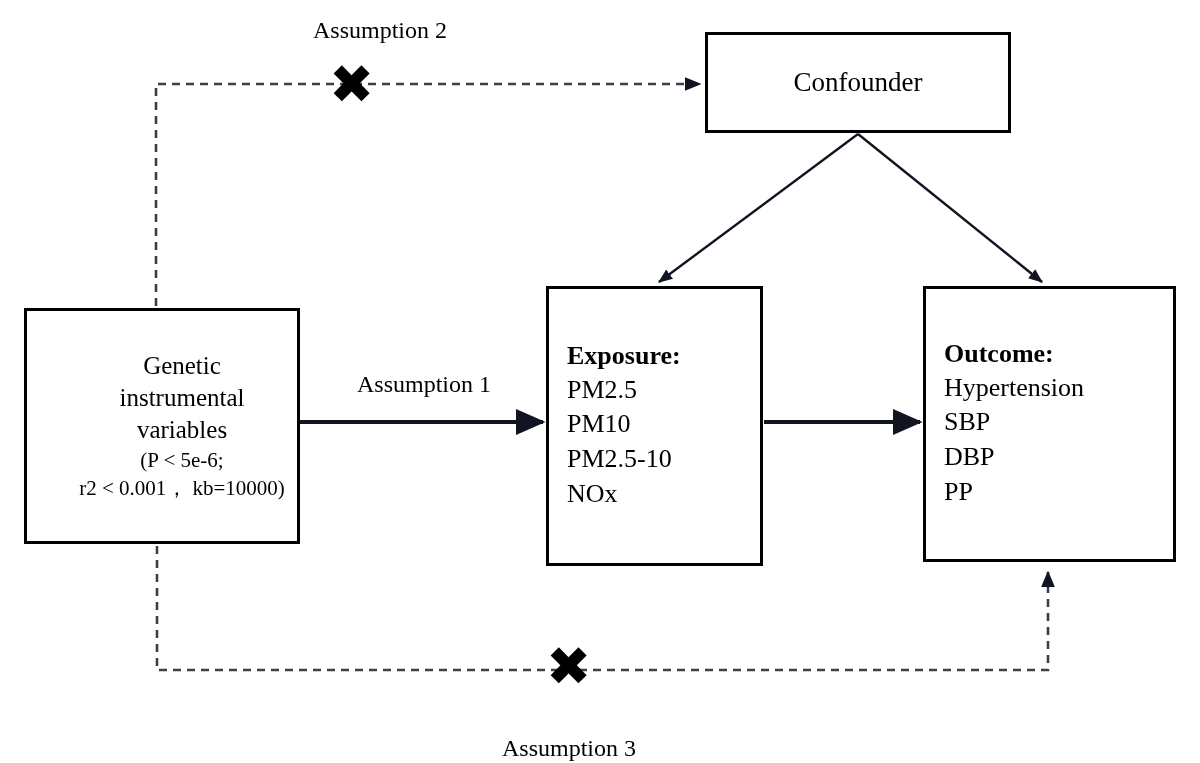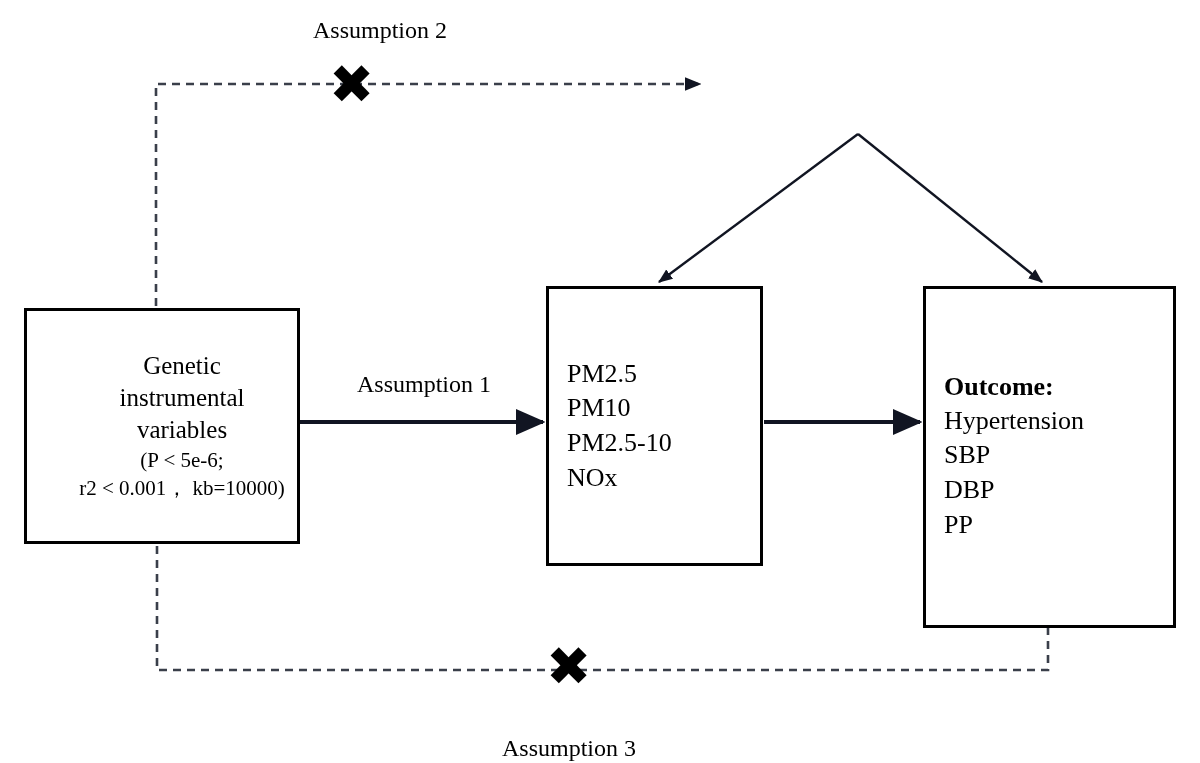--- a/index.html
+++ b/index.html
@@ -68,21 +68,21 @@
     left: 546px;
     top: 286px;
     width: 217px;
     height: 280px;
     font-size: 26px;
   }
   #node-outcome {
     left: 923px;
     top: 286px;
     width: 253px;
-    height: 342px;
+    height: 276px;
     font-size: 26px;
   }
   .node-heading {
     font-weight: bold;
     margin-bottom: 2px;
   }
   .node-item {
     line-height: 1.33;
     white-space: nowrap;
   }
@@ -131,30 +131,34 @@
 
     <line x1="858" y1="134" x2="659" y2="282" stroke="#111522" stroke-width="2.4" marker-end="url(#arrowThin)"></line>
 
     <line x1="858" y1="134" x2="1042" y2="282" stroke="#111522" stroke-width="2.4" marker-end="url(#arrowThin)"></line>
 
     <path d="M 156 306 L 156 84 L 700 84" fill="none" stroke="#3a3f4a" stroke-width="2.6" stroke-dasharray="8,6" marker-end="url(#arrowDashed)"></path>
 
     <path d="M 157 546 L 157 670 L 1048 670 L 1048 572" fill="none" stroke="#3a3f4a" stroke-width="2.6" stroke-dasharray="8,6" marker-end="url(#arrowDashed)"></path>
   </svg>
 
+  <div class="node node-center" id="node-confounder">
+    <span>Confounder</span>
+  </div>
 
   <div class="node node-center" id="node-instrument">
     <div>Genetic</div>
     <div>instrumental</div>
     <div>variables</div>
     <div class="line-small">(P &lt; 5e-6;</div>
     <div class="line-small">r2 &lt; 0.001，  kb=10000)</div>
   </div>
 
   <div class="node node-list" id="node-exposure">
+    <div class="node-heading">Exposure:</div>
     <div class="node-item">PM2.5</div>
     <div class="node-item">PM10</div>
     <div class="node-item">PM2.5-10</div>
     <div class="node-item">NOx</div>
   </div>
 
   <div class="node node-list" id="node-outcome">
     <div class="node-heading">Outcome:</div>
     <div class="node-item">Hypertension</div>
     <div class="node-item">SBP</div>

